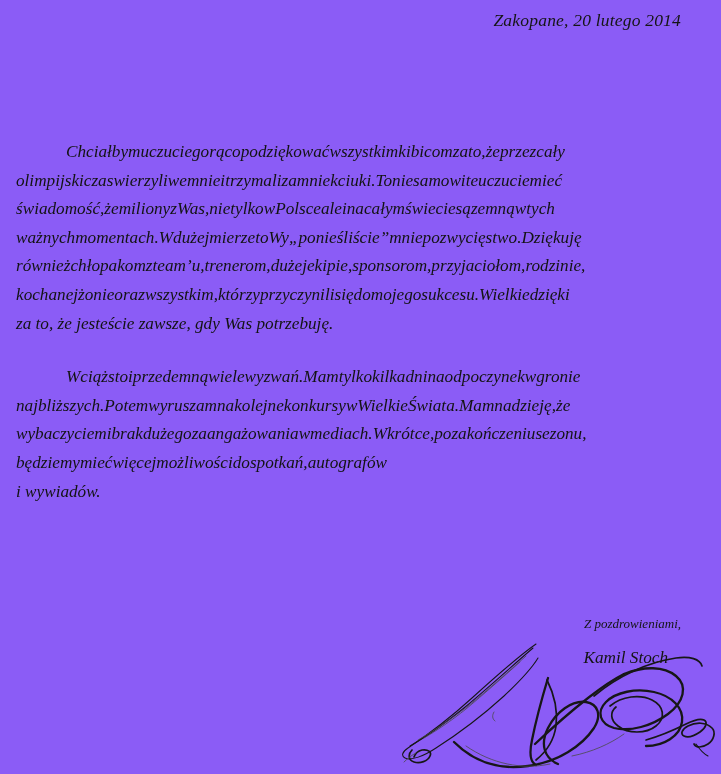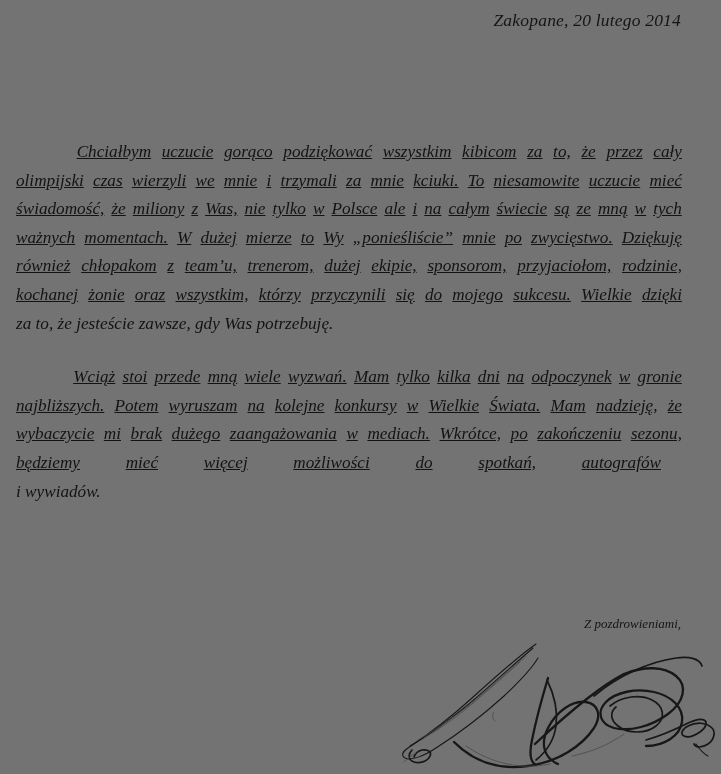--- a/index.html
+++ b/index.html
@@ -8,21 +8,21 @@
     background: #ffffff;
   }
   body {
     font-family: "Liberation Serif", "DejaVu Serif", serif;
     color: #111111;
   }
   #page {
     position: relative;
     width: 721px;
     height: 774px;
-    background: #737373;
+    background: #8b5cf6;
     overflow: hidden;
   }
 
   
   .date-line {
     position: absolute;
     left: 0;
     top: 10px;
     width: 681px;
     text-align: right;
@@ -63,22 +63,21 @@
   }
   
   .ln {
     display: flex;
     width: 100%;
     height: 28.6px;
     align-items: baseline;
     white-space: pre;
   }
   .ln.just {
-    justify-content: space-between;
-    text-decoration: underline;
+    justify-content: flex-start;
   }
   .ln.flush {
     justify-content: flex-start;
   }
   .ln .w {
     display: inline-block;
   }
   .ln.indent::before {
     content: "";
     display: inline-block;
@@ -158,20 +157,21 @@
         <div class="ln just indent"><span class="w">Wciąż</span><span class="w">stoi</span><span class="w">przede</span><span class="w">mną</span><span class="w">wiele</span><span class="w">wyzwań.</span><span class="w">Mam</span><span class="w">tylko</span><span class="w">kilka</span><span class="w">dni</span><span class="w">na</span><span class="w">odpoczynek</span><span class="w">w</span><span class="w">gronie</span></div>
         <div class="ln just"><span class="w">najbliższych.</span><span class="w">Potem</span><span class="w">wyruszam</span><span class="w">na</span><span class="w">kolejne</span><span class="w">konkursy</span><span class="w">w</span><span class="w">Wielkie</span><span class="w">Świata.</span><span class="w">Mam</span><span class="w">nadzieję,</span><span class="w">że</span></div>
         <div class="ln just"><span class="w">wybaczycie</span><span class="w">mi</span><span class="w">brak</span><span class="w">dużego</span><span class="w">zaangażowania</span><span class="w">w</span><span class="w">mediach.</span><span class="w">Wkrótce,</span><span class="w">po</span><span class="w">zakończeniu</span><span class="w">sezonu,</span></div>
         <div class="ln just airy"><span class="w">będziemy</span><span class="w">mieć</span><span class="w">więcej</span><span class="w">możliwości</span><span class="w">do</span><span class="w">spotkań,</span><span class="w">autografów</span></div>
         <div class="ln flush"><span class="w">i wywiadów.</span></div>
       </div>
     </div>
 
   <div class="closing">Z pozdrowieniami,</div>
 
+  <div class="signer">Kamil Stoch</div>
 
   <div class="signature">
     <svg viewBox="0 0 325 138" preserveAspectRatio="none" aria-hidden="true">
 
       <path class="sig-stroke sig-thin" d="M140,8 C120,22 98,42 76,62 C54,82 30,100 12,112 C6,116 5,120 9,122 C15,125 28,120 40,112 C62,98 86,80 108,60 C124,45 136,32 142,22"></path>
       <path class="sig-stroke sig-thin" d="M137,12 C116,30 92,52 68,72 C48,88 28,102 14,110"></path>
       <path class="sig-stroke sig-faint" d="M130,20 C112,36 92,54 72,70 C54,84 36,96 22,104"></path>
       <path class="sig-stroke sig-faint" d="M124,26 C106,42 88,58 70,73 C55,85 40,95 28,102"></path>
 
       <path class="sig-stroke sig-med" d="M16,114 C12,118 12,124 18,126 C24,128 32,125 34,120 C36,116 32,113 26,114 C22,115 19,118 18,121"></path>

